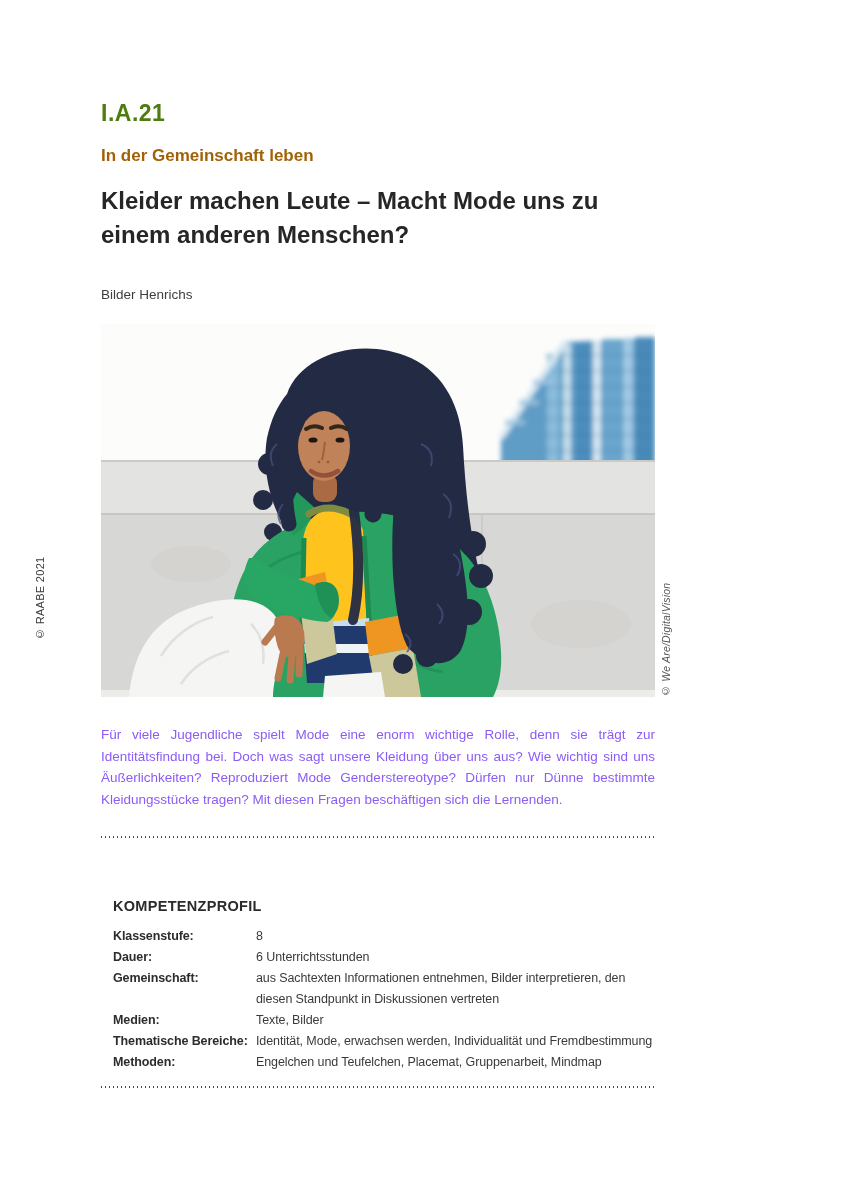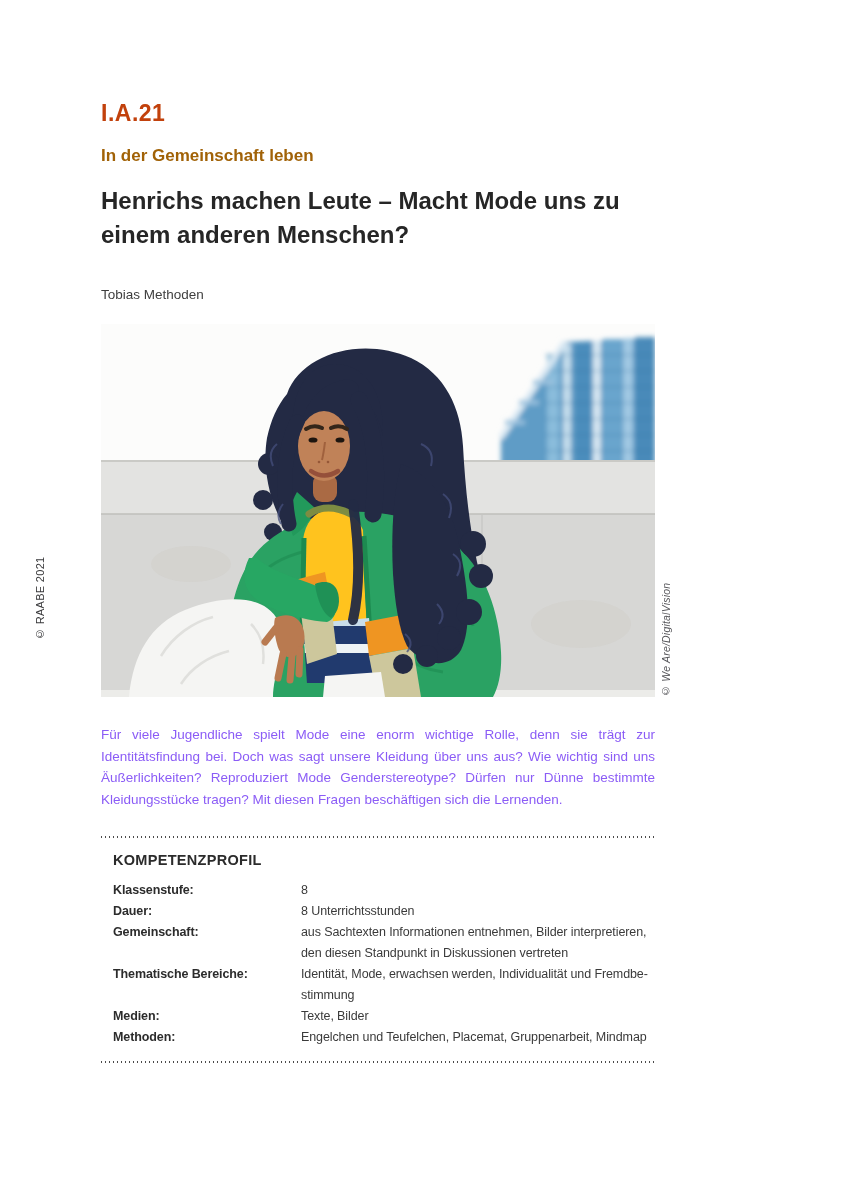--- a/index.html
+++ b/index.html
@@ -2,21 +2,21 @@
 <html lang="de"><head>
 <meta charset="utf-8">
 <style>
   html,body{margin:0;padding:0;background:#ffffff;}
   .page{
     position:relative;width:848px;height:1200px;background:#ffffff;overflow:hidden;
     font-family:"Liberation Sans","DejaVu Sans",sans-serif;color:#2e2e2e;
   }
   .code{
     position:absolute;left:101px;top:100px;font-size:23px;font-weight:600;
-    color:#c2410c;letter-spacing:.5px;
+    color:#4d7c0f;letter-spacing:.5px;
   }
   .series{
     position:absolute;left:101px;top:146px;font-size:17px;font-weight:700;color:#a16207;
   }
   .title{
     position:absolute;left:101px;top:184px;width:562px;margin:0;
     font-size:24px;font-weight:700;line-height:34px;color:#262626;
   }
   .author{
     position:absolute;left:101px;top:287px;font-size:13.5px;color:#3e3e3e;
@@ -42,37 +42,37 @@
   .profile{
     position:absolute;left:101px;top:836px;width:554px;
     padding:16px 0 15px 0;box-sizing:border-box;
     background-image:
       repeating-linear-gradient(to right,#4b4b4b 0 1.5px,transparent 1.5px 4px),
       repeating-linear-gradient(to right,#4b4b4b 0 1.5px,transparent 1.5px 4px);
     background-position:0 0,0 100%;
     background-size:100% 2px,100% 2px;
     background-repeat:no-repeat,no-repeat;
   }
-  .profile-inner{padding-left:12px;}
+  .profile-inner{padding-left:12px;margin-top:46px;}
   .profile-heading{
     font-size:14.5px;font-weight:700;letter-spacing:.3px;color:#2b2b2b;margin-bottom:12px;
   }
   .prow{display:flex;font-size:12.5px;line-height:21px;color:#3a3a3a;letter-spacing:-.1px;}
-  .plabel{width:188px;flex-shrink:0;font-weight:700;color:#2c2c2c;}
+  .plabel{width:143px;flex-shrink:0;font-weight:700;color:#2c2c2c;}
   .pvalue{flex:1;}
 </style>
 </head>
 <body>
 
 <div class="page">
 
   <div class="code">I.A.21</div>
   <div class="series">In der Gemeinschaft leben</div>
-  <h1 class="title">Henrichs machen Leute – Macht Mode uns zu einem anderen Menschen?</h1>
-  <div class="author">Tobias Methoden</div>
+  <h1 class="title">Kleider machen Leute – Macht Mode uns zu einem anderen Menschen?</h1>
+  <div class="author">Bilder Henrichs</div>
 
   <div class="side-copyright vtext">© RAABE 2021</div>
 
   <figure class="photo">
     <svg viewBox="0 0 554 373" xmlns="http://www.w3.org/2000/svg">
       <defs>
         <filter id="blur" x="-20%" y="-20%" width="140%" height="140%">
           <feGaussianBlur stdDeviation="2.4"></feGaussianBlur>
         </filter>
         <clipPath id="waistclip">
@@ -229,34 +229,34 @@
 
   <section class="profile">
     <div class="profile-inner">
       <div class="profile-heading">KOMPETENZPROFIL</div>
       <div class="prow">
         <div class="plabel">Klassenstufe:</div>
         <div class="pvalue">8</div>
       </div>
       <div class="prow">
         <div class="plabel">Dauer:</div>
-        <div class="pvalue">8 Unterrichtsstunden</div>
+        <div class="pvalue">6 Unterrichtsstunden</div>
       </div>
       <div class="prow">
         <div class="plabel">Gemeinschaft:</div>
         <div class="pvalue">aus Sachtexten Informationen entnehmen, Bilder interpretieren, den diesen Standpunkt in Diskussionen vertreten</div>
       </div>
       <div class="prow">
+        <div class="plabel">Medien:</div>
+        <div class="pvalue">Texte, Bilder</div>
+      </div>
+      <div class="prow">
         <div class="plabel">Thematische Bereiche:</div>
         <div class="pvalue">Identität, Mode, erwachsen werden, Individualität und Fremdbe­stimmung</div>
       </div>
       <div class="prow">
-        <div class="plabel">Medien:</div>
-        <div class="pvalue">Texte, Bilder</div>
-      </div>
-      <div class="prow">
         <div class="plabel">Methoden:</div>
         <div class="pvalue">Engelchen und Teufelchen, Placemat, Gruppenarbeit, Mindmap</div>
       </div>
     </div>
   </section>
 
 </div>
 
 </body></html>

